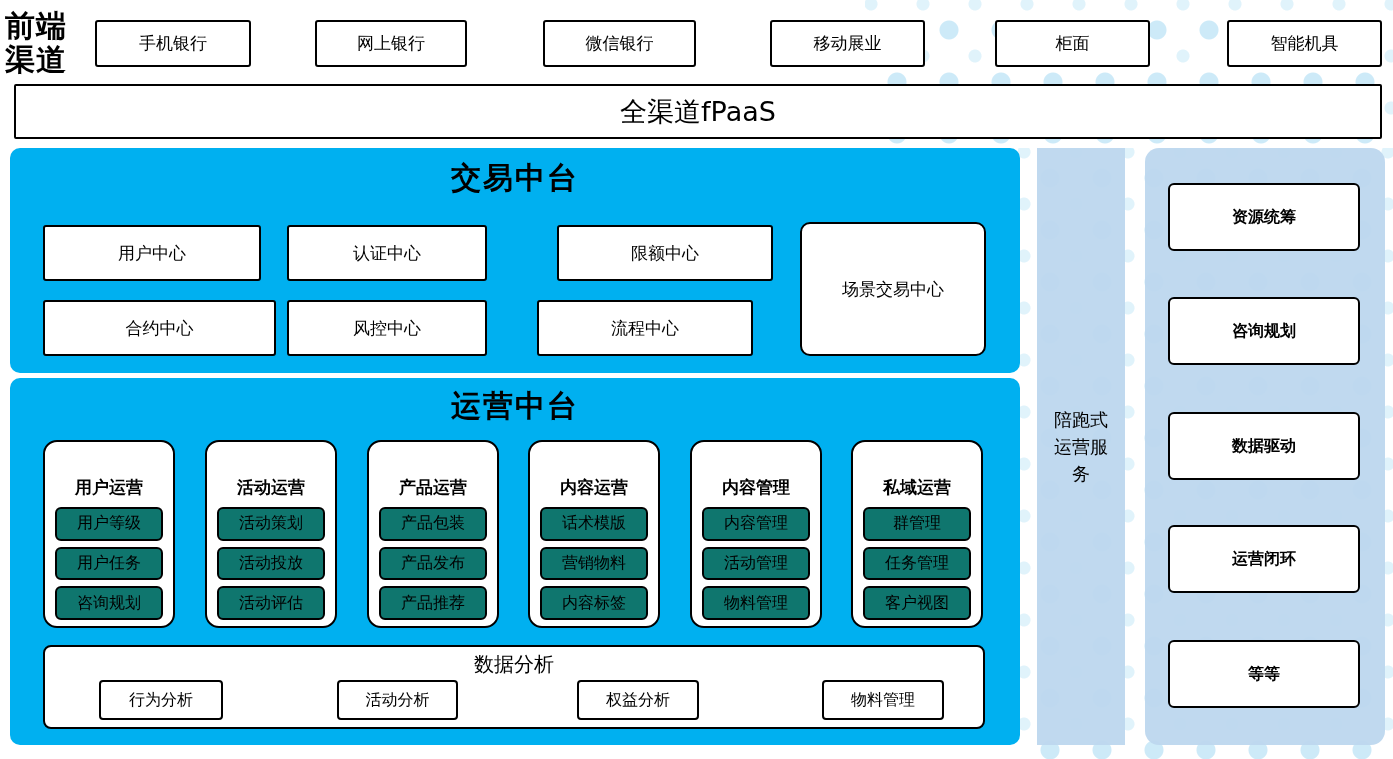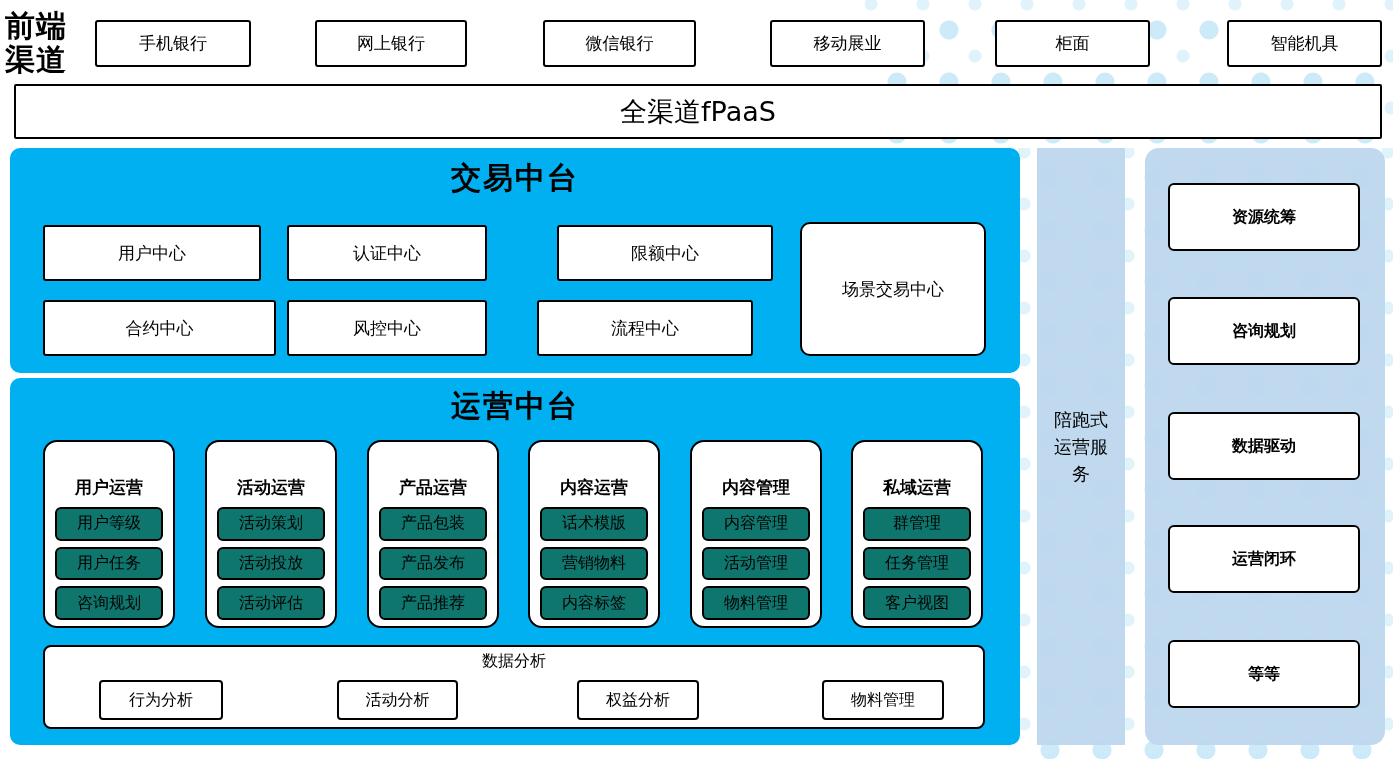--- a/index.html
+++ b/index.html
@@ -109,21 +109,21 @@
   .analysis {
     position: absolute;
     left: 33px; top: 267px;
     width: 942px; height: 84px;
     background: #fff;
     border: 2px solid #000;
     border-radius: 8px;
   }
   .analysis-title {
     position: absolute; left: 0; right: 0; top: 4px;
-    text-align: center; font-size: 16px;
+    text-align: center; font-size: 20px;
   }
   .analysis-item {
     position: absolute;
     top: 33px;
     height: 40px;
     background: #fff;
     border: 2px solid #000;
     border-radius: 4px;
     display: flex; align-items: center; justify-content: center;
     font-size: 16px;

